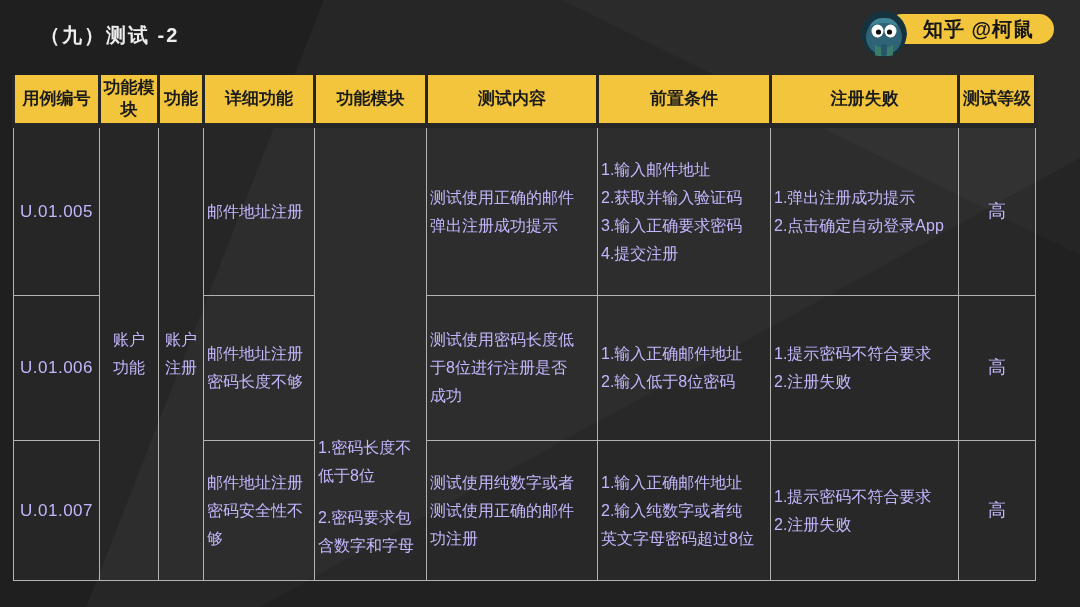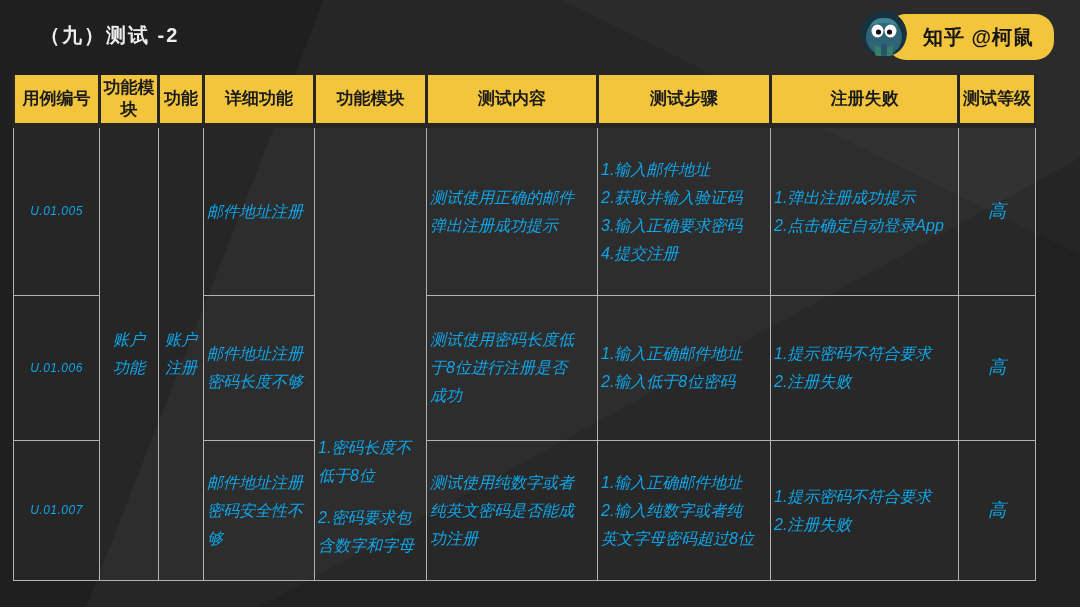--- a/index.html
+++ b/index.html
@@ -18,21 +18,21 @@
   .bg-2 { background:rgba(255,255,255,.025); clip-path:polygon(52% 0,100% 0,100% 42%); }
   .bg-3 { background:rgba(0,0,0,.12); clip-path:polygon(24% 100%,100% 26%,100% 100%); }
 
   .page-title {
     position:absolute; left:40px; top:22px;
     color:#ededed; font-size:20px; font-weight:700; letter-spacing:2px;
   }
 
   .badge { position:absolute; top:11px; right:26px; height:44px; }
   .badge-pill {
-    margin-left:26px; height:46px; margin-top:3px;
+    margin-left:26px; height:30px; margin-top:3px;
     background:var(--yellow); border-radius:19px;
     display:flex; align-items:center;
     padding:0 20px 0 36px;
     color:#161616; font-size:20px; font-weight:700; letter-spacing:1px;
     white-space:nowrap;
   }
   .badge-avatar {
     position:absolute; left:0; top:0; width:46px; height:46px;
     border-radius:50%; overflow:hidden; z-index:2;
   }
@@ -46,27 +46,27 @@
   .testcases th {
     background:var(--yellow); color:#1b1b1b;
     font-size:17px; font-weight:700; line-height:1.3;
     text-align:center; vertical-align:middle;
     border:3px solid var(--dark); border-top-width:0; border-bottom-width:5px;
     height:50px; padding:2px;
   }
   .testcases td {
     border:1px solid var(--line);
     background:rgba(255,255,255,.035);
-    color:#0ea5e9; font-size:16px; line-height:1.75;
-    vertical-align:middle; padding:2px 3px;font-style:italic;
+    color:#c4b5fd; font-size:16px; line-height:1.75;
+    vertical-align:middle; padding:2px 3px;
   }
   .preline { white-space:pre-line; }
   td.c-center { text-align:center; }
   td.c-left   { text-align:left; }
-  td.case-id  { font-size:12px; letter-spacing:.5px; }
+  td.case-id  { font-size:17px; letter-spacing:.5px; }
   td.level    { font-size:18px; }
   td.precond  { vertical-align:bottom; padding-bottom:20px; }
   td.precond .pre-item + .pre-item { margin-top:14px; }
   tr.row-1 { height:170px; }
   tr.row-2 { height:145px; }
   tr.row-3 { height:140px; }
 </style>
 </head>
 <body>
 
@@ -107,21 +107,21 @@
         <col style="width:77px">
     </colgroup>
     <thead>
       <tr>
         <th>用例编号</th>
         <th>功能模块</th>
         <th>功能</th>
         <th>详细功能</th>
         <th>功能模块</th>
         <th>测试内容</th>
-        <th>测试步骤</th>
+        <th>前置条件</th>
         <th>注册失败</th>
         <th>测试等级</th>
       </tr>
     </thead>
     <tbody>
       <tr class="row-1">
         <td class="c-center case-id">U.01.005</td>
         <td class="c-center preline" rowspan="3">账户
 功能</td>
         <td class="c-center preline" rowspan="3">账户
@@ -153,21 +153,21 @@
         <td class="c-left preline">1.提示密码不符合要求
 2.注册失败</td>
         <td class="c-center level">高</td>
       </tr>
       <tr class="row-3">
         <td class="c-center case-id">U.01.007</td>
         <td class="c-left preline">邮件地址注册
 密码安全性不
 够</td>
         <td class="c-left preline">测试使用纯数字或者
-纯英文密码是否能成
+测试使用正确的邮件
 功注册</td>
         <td class="c-left preline">1.输入正确邮件地址
 2.输入纯数字或者纯
 英文字母密码超过8位</td>
         <td class="c-left preline">1.提示密码不符合要求
 2.注册失败</td>
         <td class="c-center level">高</td>
       </tr>
     </tbody>
   </table>

